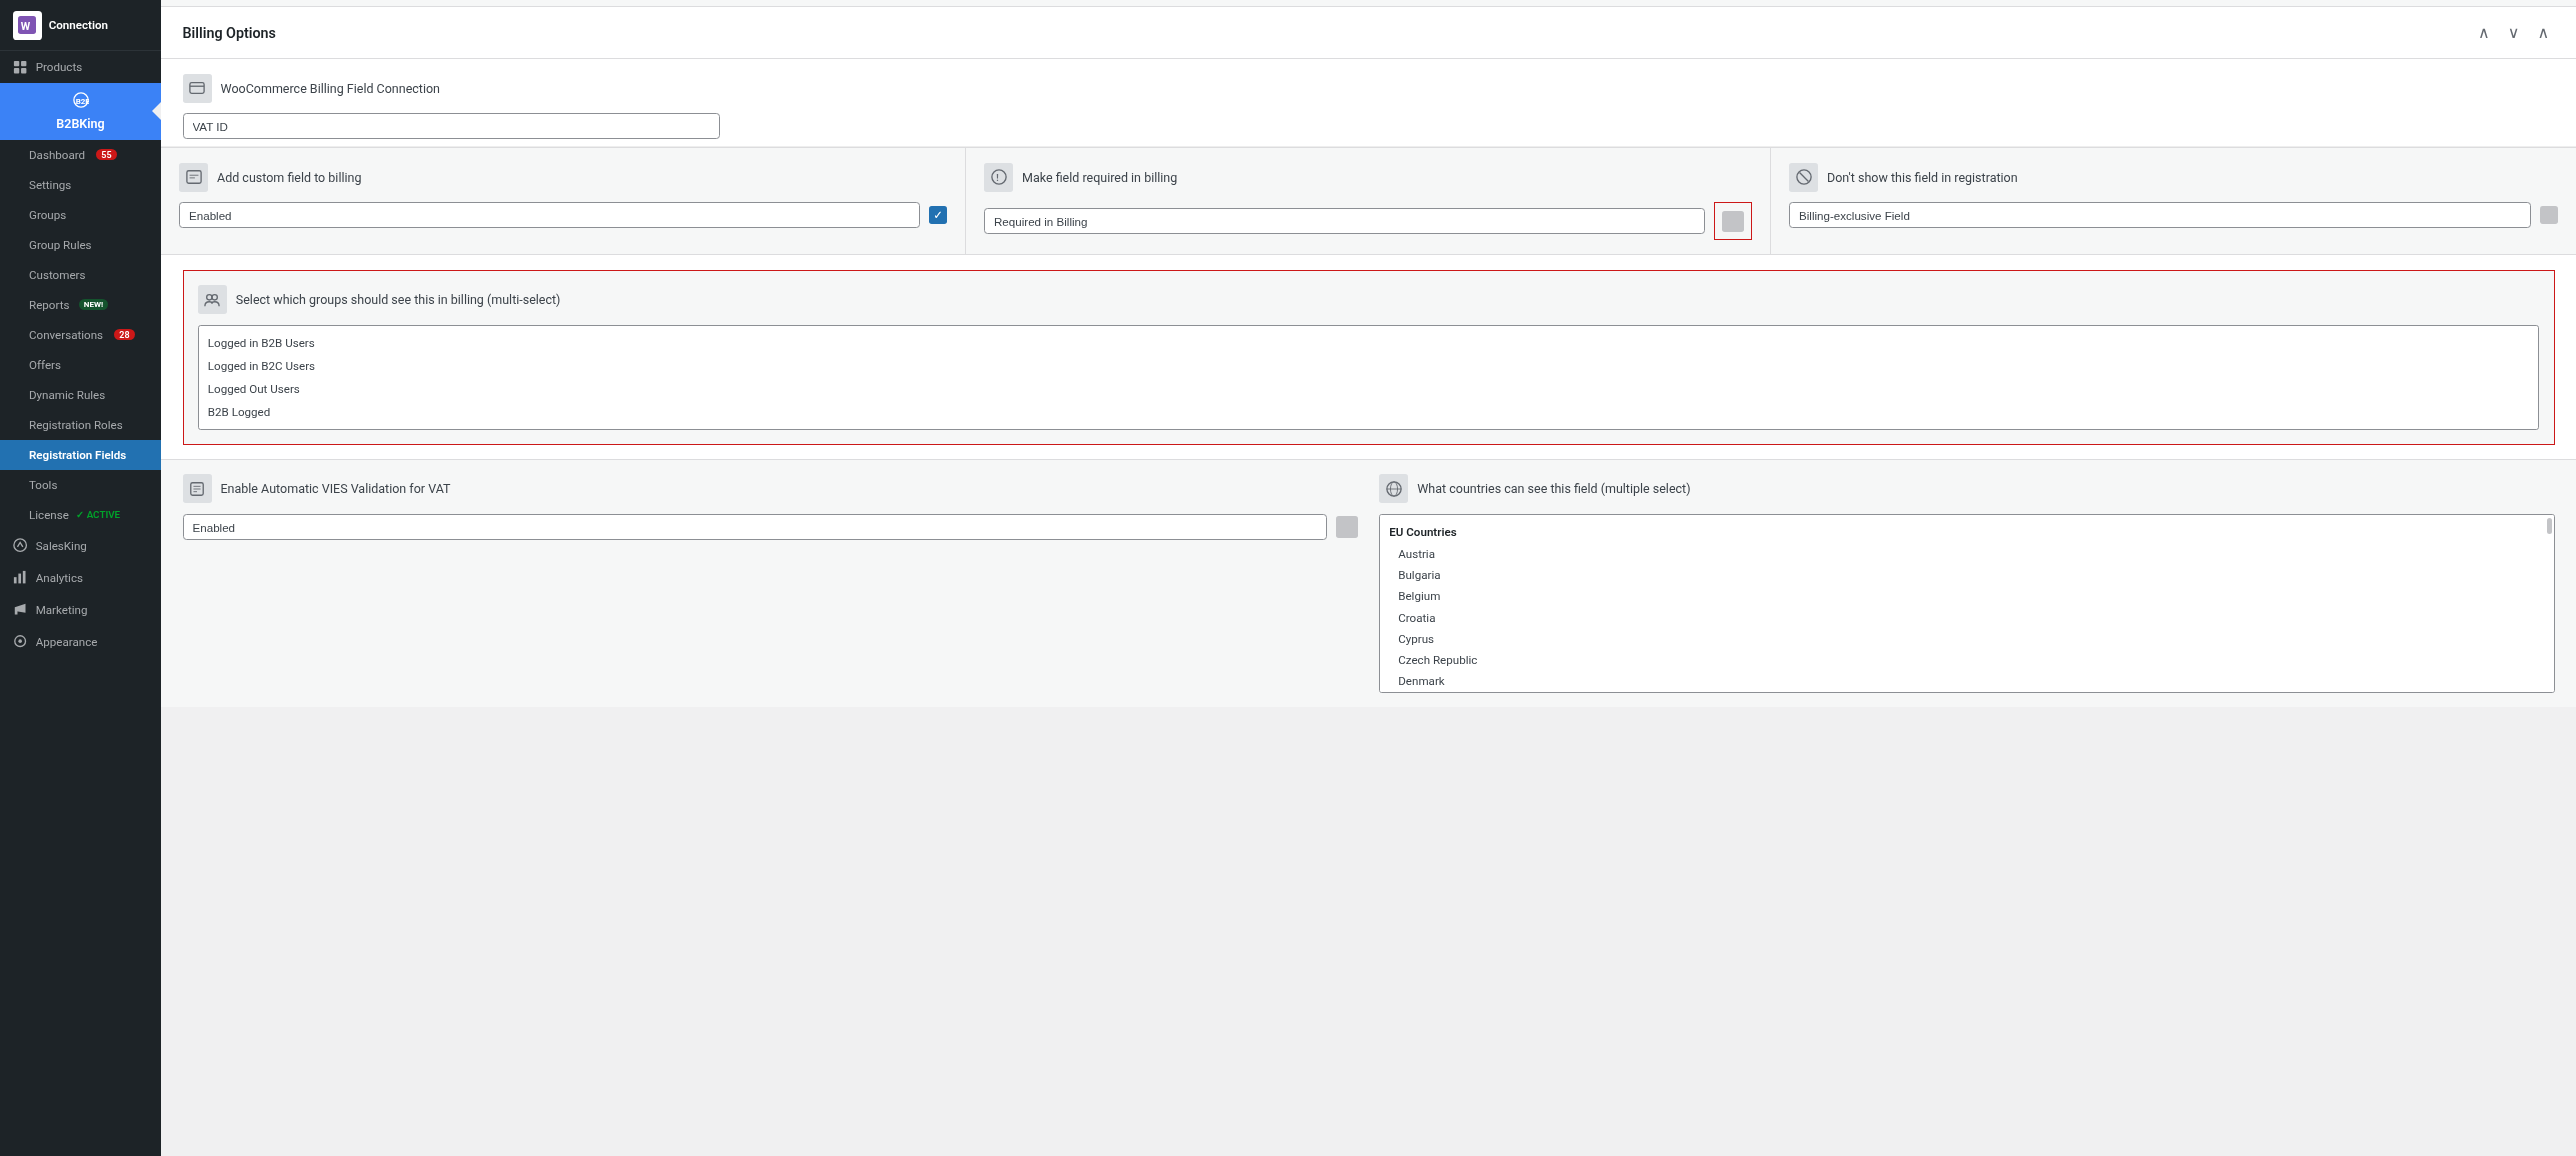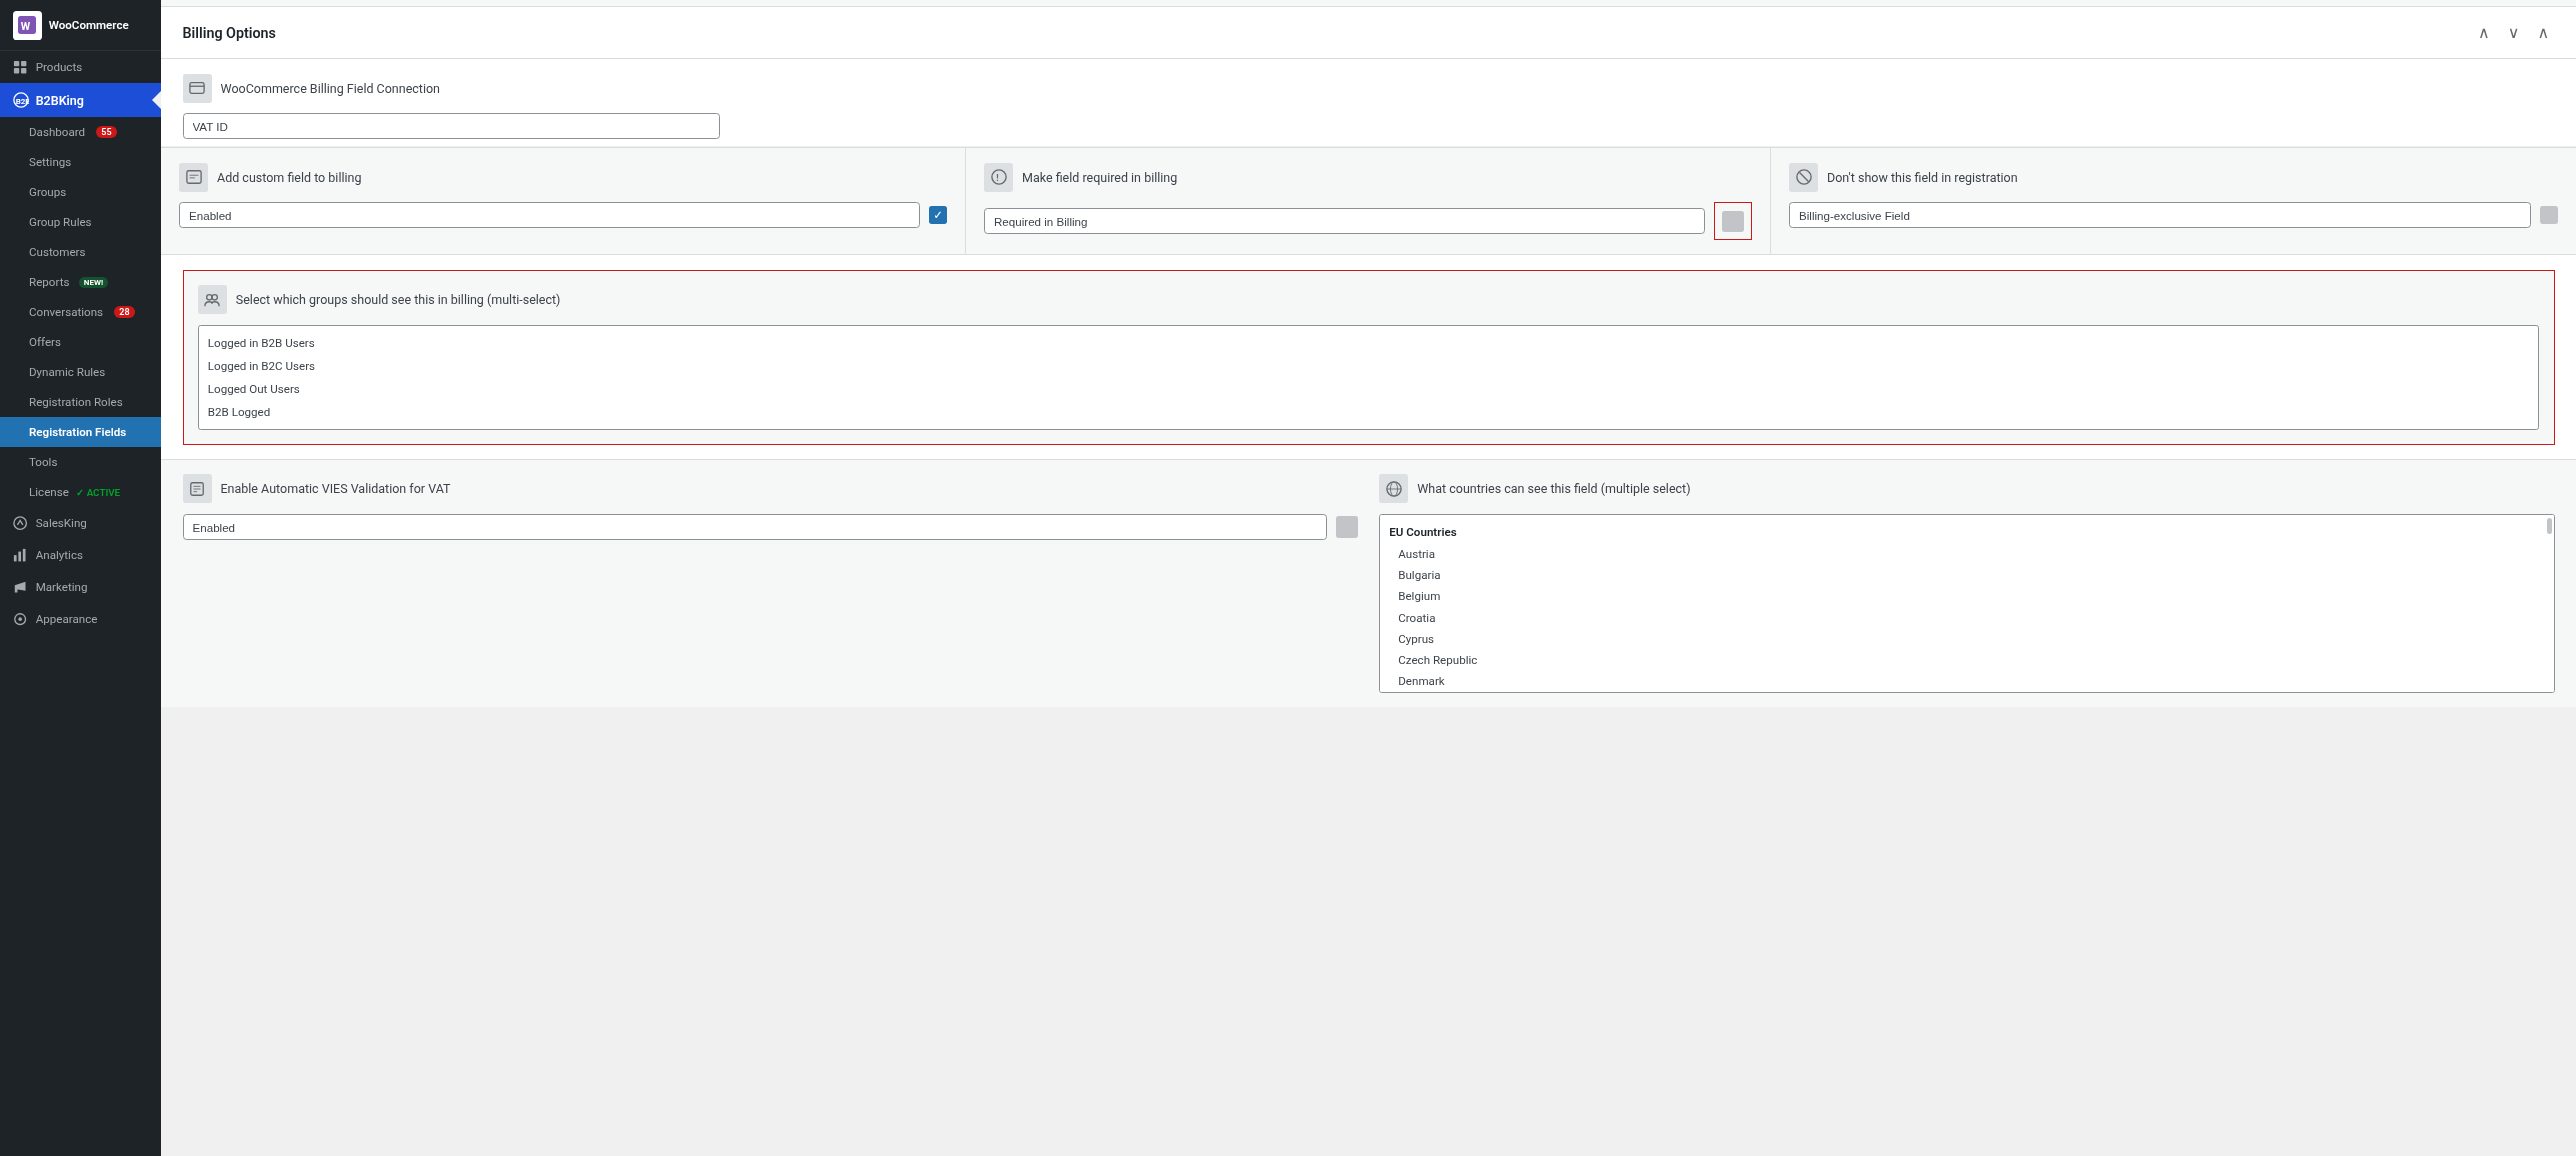--- a/index.html
+++ b/index.html
@@ -45,27 +45,28 @@
       display: flex;
       align-items: center;
       padding: 8px 12.5px;
       gap: 7.2px;
       cursor: pointer;
       color: #a7aaad;
       font-size: 11.6px;
       position: relative;
     }
     .sidebar-b2bking {
-      background: #1d4ed8;
+      background: #3b82f6;
       color: #fff;
       padding: 9px 12.5px;
       display: flex;
       align-items: center;
       gap: 7.2px;
       position: relative;
+      flex-direction: column;
     }
     .sidebar-b2bking-text { font-size: 12.5px; font-weight: 600; }
     .sidebar-b2bking-arrow {
       position: absolute;
       right: 0;
       top: 50%;
       transform: translateY(-50%);
       width: 0;
       height: 0;
       border-top: 9px solid transparent;
@@ -272,21 +273,21 @@
 <body>
 
 <nav class="sidebar">
   <div class="sidebar-logo">
     <div class="sidebar-logo-icon">
       <svg width="18" height="18" viewBox="0 0 20 20" fill="none" style="font-size:12px">
         <rect width="20" height="20" rx="3" fill="#7f54b3"></rect>
         <text x="3" y="15" font-size="12" font-weight="bold" fill="white">W</text>
       </svg>
     </div>
-    <span class="sidebar-logo-text">WooCommerce</span>
+    <span class="sidebar-logo-text">Connection</span>
   </div>
 
   <div class="sidebar-item">
     <span class="sidebar-icon">
       <svg width="14.3" height="14.3" viewBox="0 0 16 16" fill="currentColor">
           <rect x="1" y="1" width="6" height="6" rx="1"></rect>
           <rect x="9" y="1" width="6" height="6" rx="1"></rect>
           <rect x="1" y="9" width="6" height="6" rx="1"></rect>
           <rect x="9" y="9" width="6" height="6" rx="1"></rect>
         </svg>

